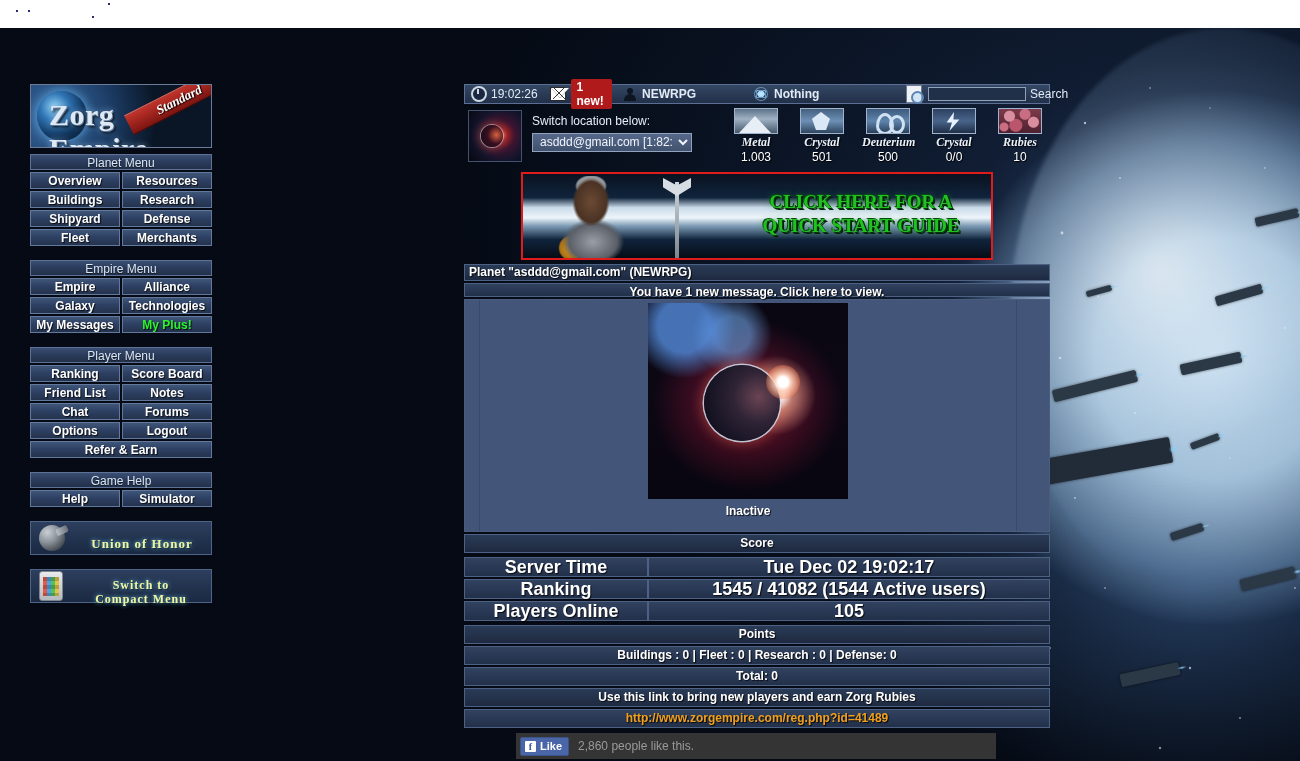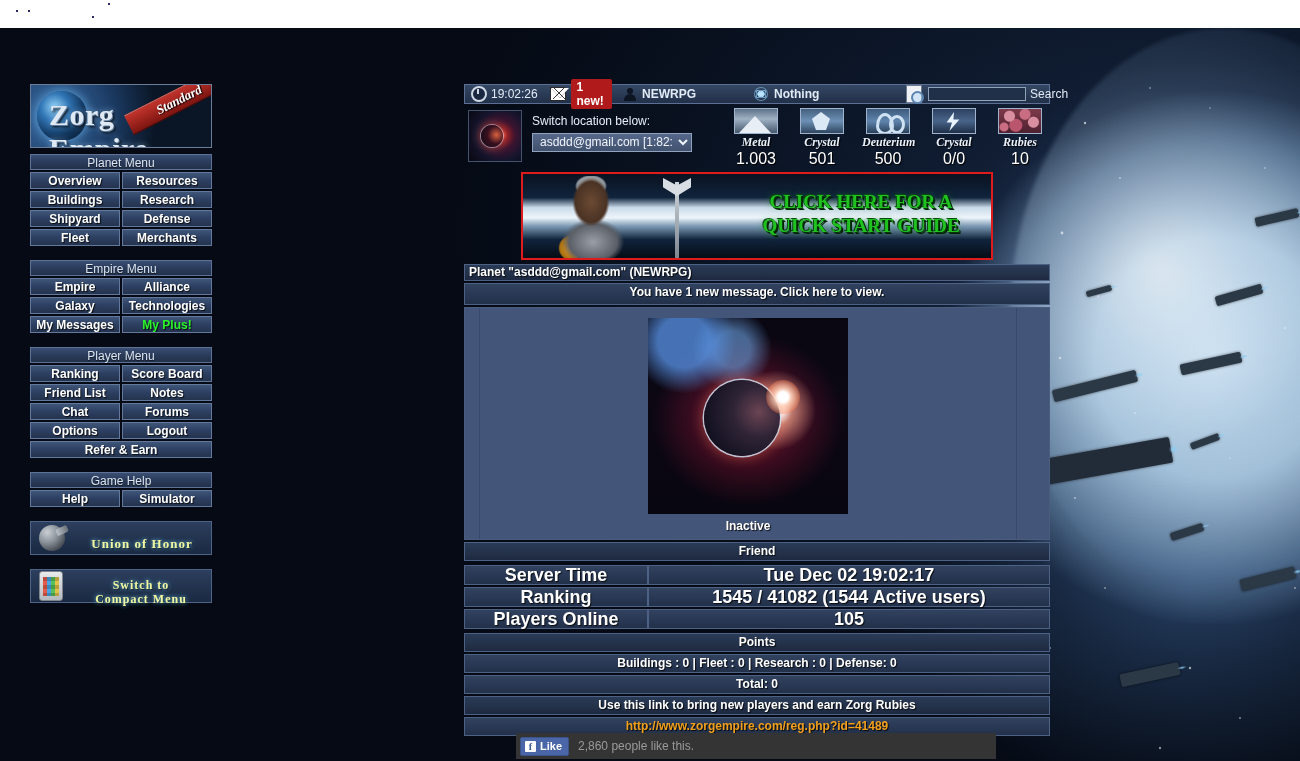--- a/index.html
+++ b/index.html
@@ -221,21 +221,21 @@
     border:1px solid #90a2bd;color:#f0f4fa;font-size:12px;
     font-family:"Liberation Sans", sans-serif;
     padding:0 3px;
   }
   #resources{display:flex;gap:14px;margin-left:auto;margin-right:4px;}
   .res{width:52px;text-align:center;}
   .res .icon{
     width:44px;height:26px;margin:0 auto 1px;border:1px solid #9fb3cc;box-sizing:border-box;
   }
   .res .name{font-family:"Liberation Serif",serif;font-style:italic;font-weight:bold;font-size:12px;color:#e9f1fb;text-shadow:1px 1px 1px #000;}
-  .res .val{font-size:16px;color:#ffffff;text-shadow:1px 1px 1px #000;}
+  .res .val{font-size:12px;color:#ffffff;text-shadow:1px 1px 1px #000;}
   .ic-metal{background:linear-gradient(180deg,#5e7288 0%,#9fb2c4 42%,#46586c 100%);position:relative;overflow:hidden;}
   .ic-metal::after{content:"";position:absolute;left:4px;bottom:0;width:0;height:0;
     border-left:16px solid transparent;border-right:16px solid transparent;border-bottom:17px solid #e8eef5;}
   .ic-crystal{background:linear-gradient(180deg,#44607e 0%,#6d90b5 50%,#2f4660 100%);position:relative;overflow:hidden;}
   .ic-crystal::after{content:"";position:absolute;left:11px;top:3px;width:18px;height:18px;
     background:#dbe9f6;clip-path:polygon(50% 0,100% 38%,78% 100%,22% 100%,0 38%);}
   .ic-deut{background:linear-gradient(180deg,#3d5a7c 0%,#5f84ad 50%,#2a4059 100%);position:relative;overflow:hidden;}
   .ic-deut::after{content:"";position:absolute;left:9px;top:4px;width:12px;height:16px;border:3px solid #cfe2f3;border-radius:50% 50% 50% 50%/60% 60% 40% 40%;}
   .ic-deut::before{content:"";position:absolute;left:22px;top:6px;width:10px;height:13px;border:3px solid #cfe2f3;border-radius:50%;}
   .ic-energy{background:linear-gradient(180deg,#2d4160 0%,#49648a 50%,#1f2f47 100%);position:relative;overflow:hidden;}
@@ -284,34 +284,34 @@
     color:#ffffff;font-size:12px;font-weight:bold;
     line-height:15px;height:17px;
     padding:0 4px;
     text-shadow:1px 1px 1px rgba(0,0,0,.8);
   }
   .msg-row{
     margin-top:2px;
     background: linear-gradient(180deg,#31425f 0%, #283753 60%, #223049 100%);
     border:1px solid #4d6184; box-sizing:border-box;
     color:#ffffff;font-size:12px;font-weight:bold;text-align:center;
-    line-height:16px;height:22px;cursor:pointer;
+    line-height:16px;height:14px;cursor:pointer;
     text-shadow:1px 1px 1px rgba(0,0,0,.8);
   }
   #planet-box{
     margin-top:2px;
     height:233px;
     border:1px solid #4a5d7e;
     box-sizing:border-box;
     background:#44557a;
     display:flex;
   }
   #planet-box .gut{width:14px;border-right:1px solid #38496a;background:#44557a;}
   #planet-box .gut.r{border-right:none;border-left:1px solid #38496a;width:32px;}
-  #planet-box .mid{flex:1;display:flex;flex-direction:column;align-items:center;justify-content:center;padding-top:3px;}
+  #planet-box .mid{flex:1;display:flex;flex-direction:column;align-items:center;justify-content:flex-start;padding-top:3px;}
   #planet-art{
     width:200px;height:196px;
     background:
       radial-gradient(circle at 64% 47%, rgba(255,255,255,.95) 0 8px, rgba(255,180,150,.65) 16px, rgba(0,0,0,0) 40px),
       radial-gradient(circle at 18% 12%, rgba(90,150,235,.75) 0 26px, rgba(0,0,0,0) 52px),
       radial-gradient(circle at 42% 16%, rgba(120,180,250,.55) 0 18px, rgba(0,0,0,0) 40px),
       radial-gradient(ellipse 96px 86px at 50% 52%, rgba(150,30,45,.8) 0%, rgba(70,12,30,.75) 55%, rgba(8,6,16,.9) 100%),
       linear-gradient(180deg,#120d22 0%, #2b1030 45%, #08060f 100%);
     position:relative;overflow:hidden;
   }
@@ -601,21 +601,21 @@
       <div class="mid">
         <div id="planet-art">
           <div class="globe"></div>
           <div class="flare"></div>
         </div>
         <div id="planet-caption">Inactive</div>
       </div>
       <div class="gut r"></div>
     </div>
 
-    <div class="band head">Friend</div>
+    <div class="band head">Score</div>
 
     <table class="stats-table">
       <tbody>
           <tr>
         <td class="k">Server Time</td>
         <td>Tue Dec 02 19:02:17</td>
       </tr>
       <tr>
         <td class="k">Ranking</td>
         <td>1545 / 41082 (1544 Active users)</td>

